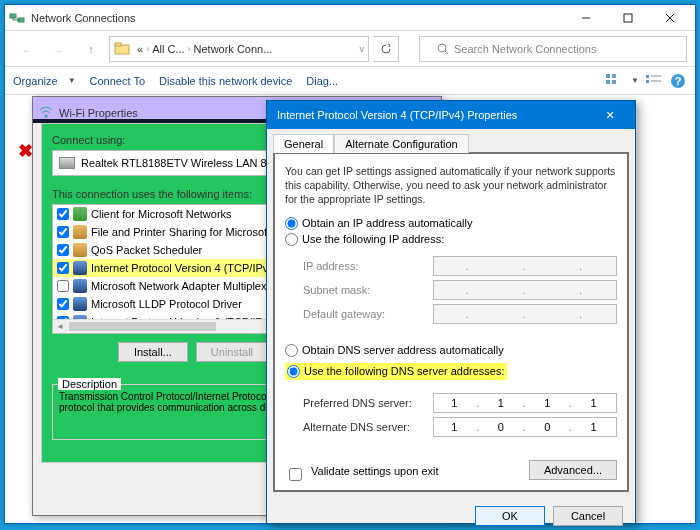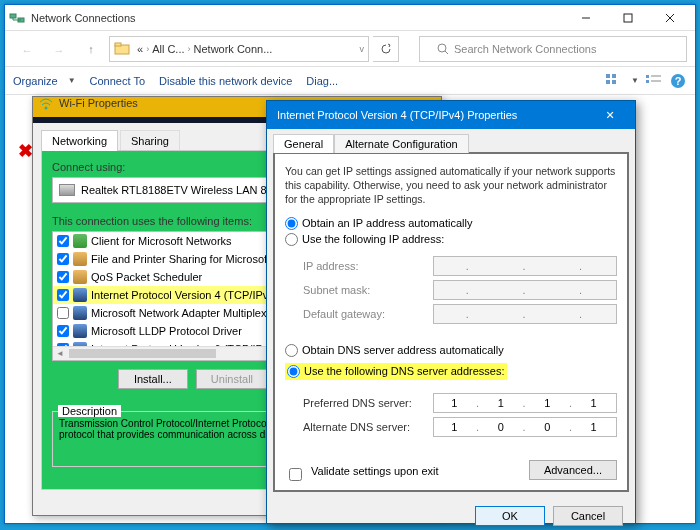--- a/index.html
+++ b/index.html
@@ -26,21 +26,21 @@
   .search-box svg { width: 14px; height: 14px; margin: 0 4px; }
   
   .cmd-bar { height: 28px; display: flex; align-items: center; padding: 0 8px; gap: 14px; border-bottom: 1px solid #e0e0e0; color: #225; }
   .cmd-bar .cmd { display: flex; align-items: center; gap: 10px; color: #1a4789; }
   .cmd-bar .chev-d { font-size: 8px; color: #555; }
   .cmd-spacer { flex: 1; }
   .cmd-icons { display: flex; gap: 6px; align-items: center; }
   
   
   .dlg-wifi { position: absolute; top: 96px; left: 32px; width: 410px; height: 420px; background: #f0f0f0; border: 1px solid #777; box-shadow: 2px 2px 8px rgba(0,0,0,0.3); }
-  .dlg-title { height: 26px; background: #eab308; display: flex; align-items: flex-start; padding: 0 6px; border-bottom: 6px solid #0f172a; }
+  .dlg-title { height: 26px; background: #c4b5fd; display: flex; align-items: flex-end; padding: 0 6px; border-bottom: 4px solid #0f172a; }
   .dlg-title .icon { width: 14px; height: 14px; margin-right: 6px; }
   .dlg-title span { flex: 1; color: #333; }
   .dlg-x { width: 26px; height: 22px; display: flex; align-items: center; justify-content: center; }
   
   .redx { position: absolute; left: 18px; top: 140px; font-size: 18px; color: #d00; font-weight: bold; font-family: Arial; }
   
   .tabs { display: flex; padding: 6px 8px 0; background: #f0f0f0; }
   .tab { padding: 4px 10px; border: 1px solid #ccc; border-bottom: none; background: #fff; margin-right: 2px; position: relative; top: 1px; }
   .tab.active { background: #fff; z-index: 2; }
   .tab.inactive { background: #f0f0f0; border-color: #ddd; }
@@ -198,24 +198,20 @@
 <div class="dlg-wifi">
   <div class="dlg-title">
     <svg class="icon" viewBox="0 0 14 14">
         <path d="M1 5 Q7 -1 13 5" fill="none" stroke="#3a9"></path>
         <path d="M3 8 Q7 4 11 8" fill="none" stroke="#3a9"></path>
         <circle cx="7" cy="11" r="1.5" fill="#3a9"></circle>
       </svg>
     <span>Wi-Fi Properties</span>
     <div class="dlg-x">✕</div>
   </div>
-  <div class="tabs">
-    <div class="tab active">Networking</div>
-    <div class="tab inactive">Sharing</div>
-  </div>
   <div class="tab-body">
     <div class="label-row">Connect using:</div>
     <div class="conn-box">
       <div class="nic-ico"></div>
       <span>Realtek RTL8188ETV Wireless LAN 802.</span>
     </div>
     <div class="label-row">This connection uses the following items:</div>
     <div class="items-list">
 
       <div id="items-container">

